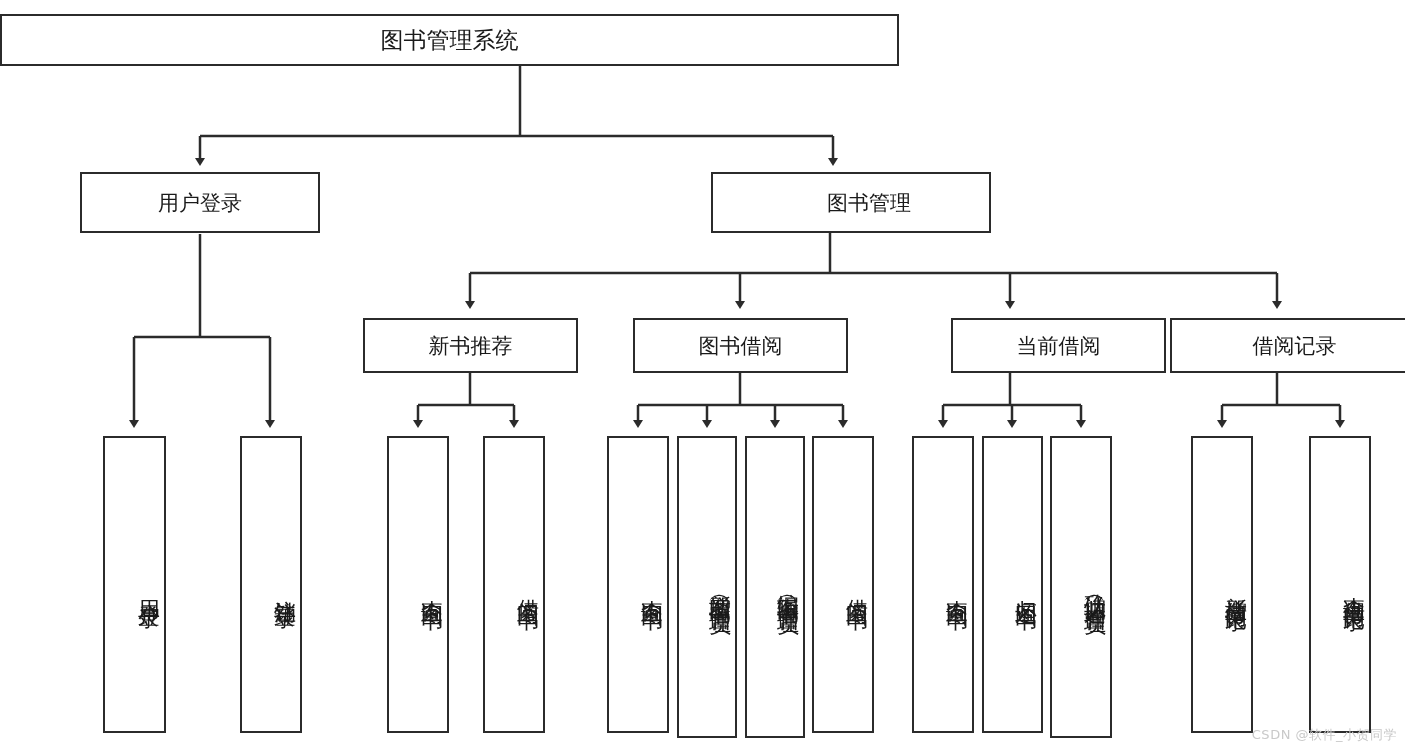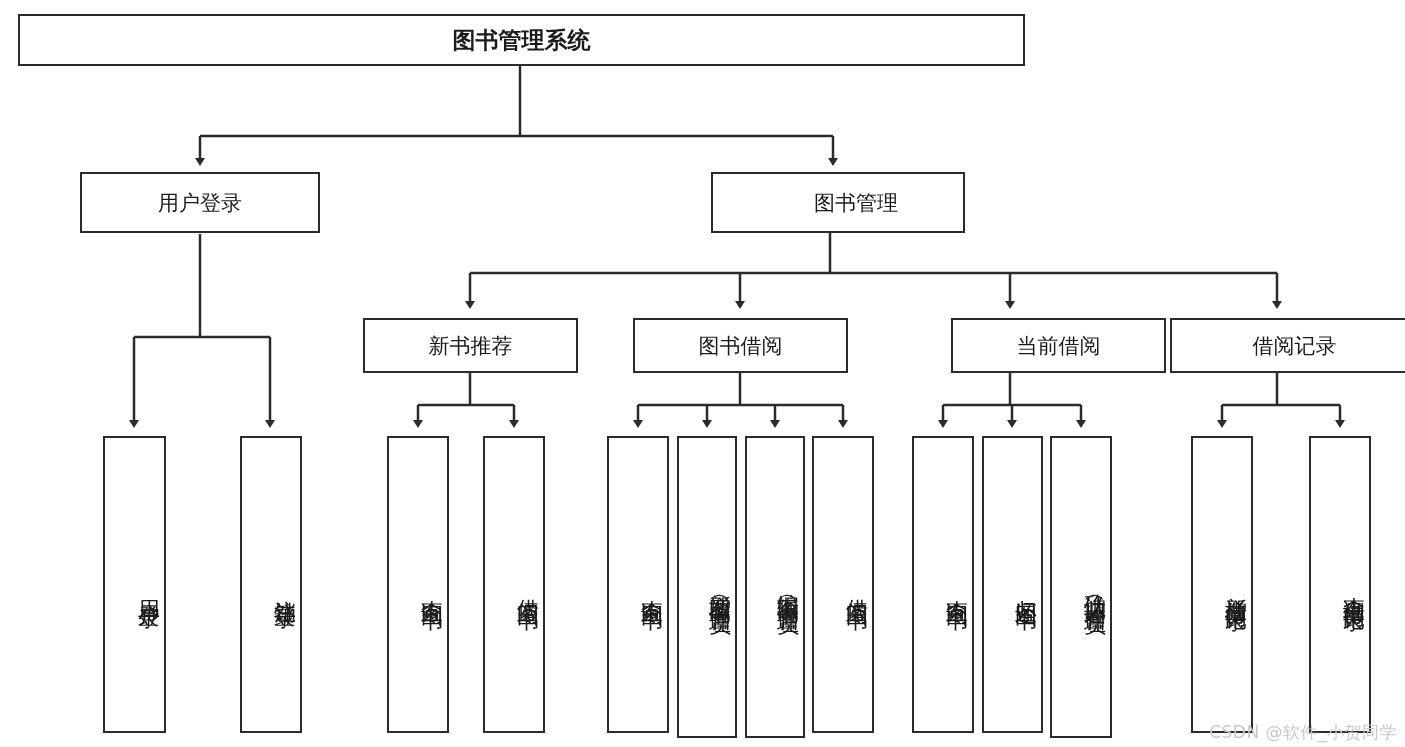--- a/index.html
+++ b/index.html
@@ -55,21 +55,21 @@
   }
   .node.leaf span{
     display:block;
     writing-mode:vertical-rl;
     text-orientation:upright;
   }
   .watermark{
     position:absolute;
     right:8px;
     bottom:3px;
-    font-size:17px;
+    font-size:13px;
     color:#c9c9c9;
     letter-spacing:0.5px;
     white-space:nowrap;
     font-family:"DejaVu Sans","Liberation Sans",sans-serif;
     text-align:center;
   }
 </style>
 </head>
 <body>
 
@@ -118,28 +118,28 @@
       <path d="M1012,405 L1012,424" marker-end="url(#arrow)"></path>
       <path d="M1081,405 L1081,424" marker-end="url(#arrow)"></path>
 
       <path d="M1277,373 L1277,405"></path>
       <path d="M1222,405 L1340,405"></path>
       <path d="M1222,405 L1222,424" marker-end="url(#arrow)"></path>
       <path d="M1340,405 L1340,424" marker-end="url(#arrow)"></path>
     </g>
   </svg>
 
-  <div class="node root" style="left:18px; top:14px; width:1007px; height:52px;font-weight:bold;">
+  <div class="node root" style="left:0; top:14px; width:899px; height:52px;">
     <span>图书管理系统</span>
   </div>
 
   <div class="node tier1" style="left:80px; top:172px; width:240px; height:61px;">
     <span>用户登录</span>
   </div>
-  <div class="node tier1" style="left:711px; top:172px; width:254px; height:61px;padding-left:36px;">
+  <div class="node tier1" style="left:711px; top:172px; width:280px; height:61px;padding-left:36px;">
     <span>图书管理</span>
   </div>
 
   <div class="node tier2" style="left:633px; top:318px; width:215px; height:55px;">
     <span>图书借阅</span>
   </div>
   <div class="node tier2" style="left:363px; top:318px; width:215px; height:55px;">
     <span>新书推荐</span>
   </div>
   <div class="node tier2" style="left:903px; top:318px; width:215px; height:55px;margin-left:48px;">

